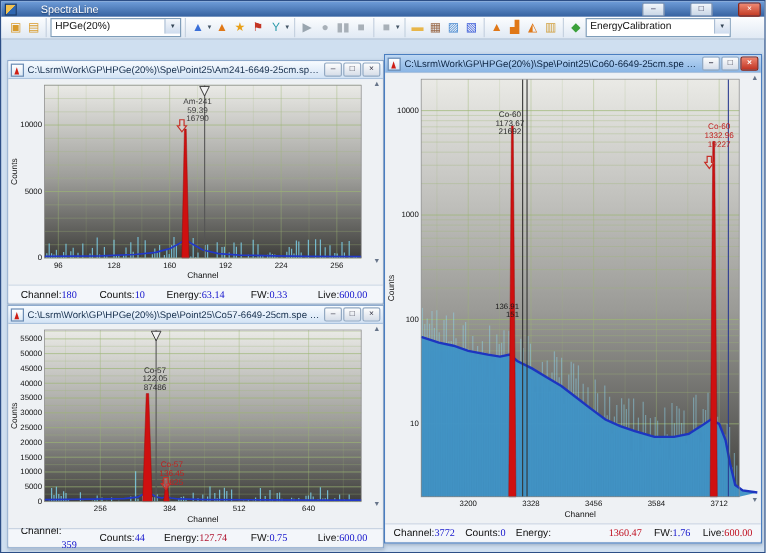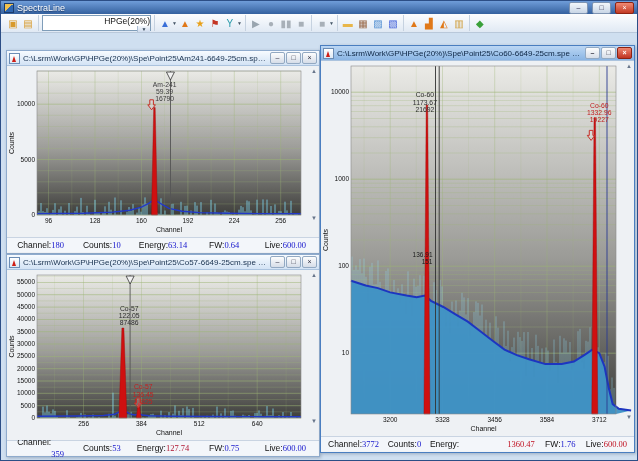--- a/index.html
+++ b/index.html
@@ -1,31 +1,31 @@
 <!DOCTYPE html>
 <html><head>
 <meta charset="utf-8">
 <style>
   html,body{margin:0;padding:0;background:#9aa8b8;font-family:"Liberation Sans",sans-serif;}
   .app{position:relative;width:636px;height:459px;border:1px solid #2c4e86;background:#cfdff0;overflow:hidden;}
   
-  .titlebar{height:13px;background:linear-gradient(#6f9dd9,#35619f);display:flex;align-items:center;padding:0 3px;gap:3px;}
+  .titlebar{height:13px;background:linear-gradient(#6f9dd9,#35619f);display:flex;align-items:center;padding:0 3px;gap:20px;}
   .app-icon{width:8px;height:8px;background:linear-gradient(135deg,#f2c14e 50%,#2f66b0 50%);border:1px solid #1c3c6c;}
   .app-title{color:#fff;font-size:9px;flex:1;text-shadow:0 1px 1px #1c3c6c;}
   .wc{width:17px;height:10px;margin-left:1px;font-size:7px;line-height:9px;text-align:center;color:#224;
       background:linear-gradient(#f3f7fb,#c9d6e6);border:1px solid #7e94b2;border-radius:2px;}
   .wc.close{background:linear-gradient(#ef8a74,#c23a24);color:#fff;border-color:#8e2413;}
   .menubar{height:13px;display:flex;align-items:center;background:#f1f5fa;border-bottom:1px solid #d8e0ea;font-size:9px;color:#1a1a1a;padding:0 2px;}
   .menu-item{padding:0 6px;height:13px;line-height:13px;}
   .toolbar{height:18px;display:flex;align-items:center;background:linear-gradient(#fcfdfe,#e0e9f4);border-bottom:1px solid #b9c8da;padding:0 2px;}
   .tb-group{display:flex;align-items:center;gap:1px;padding:0 3px;height:16px;border-right:1px solid #c6d2e0;}
   .tb-group:last-child{border-right:none;}
   .tbtn{min-width:14px;height:15px;display:flex;align-items:center;justify-content:center;font-size:10px;border-radius:2px;cursor:default;}
   .dd-arrow{font-size:5px;color:#456;margin-left:-1px;}
-  .combo{display:flex;align-items:flex-end;height:14px;background:#fff;border:1px solid #7f9db9;font-size:8.5px;color:#111;padding-left:3px;flex-direction:column;}
+  .combo{display:flex;align-items:flex-start;height:14px;background:#fff;border:1px solid #7f9db9;font-size:8.5px;color:#111;padding-left:3px;}
   .combo .combo-arrow{width:12px;height:12px;margin-left:auto;background:linear-gradient(#f4f7fb,#cfdcee);border-left:1px solid #aabdd4;font-size:5px;display:flex;align-items:center;justify-content:center;color:#345;}
   .mdi{position:absolute;top:44px;left:1px;right:1px;bottom:1px;background:#cfdff0;}
   
   .cwin{position:absolute;background:#f1f3f6;border:1px solid #8fabcd;box-shadow:1px 1px 3px rgba(40,60,90,.3);}
   .cwin.active{border-color:#4a7ec0;}
   .cw-title{height:14px;display:flex;align-items:center;gap:3px;padding:0 2px;background:linear-gradient(#f7fbff,#d3e3f5);font-size:8px;color:#17304e;border-bottom:1px solid #abc3de;}
   .cwin.active .cw-title{background:linear-gradient(#bcd7f4,#8ab5e4);color:#0c2442;font-weight:bold;}
   .cw-ico{width:9px;height:9px;flex:0 0 9px;background:linear-gradient(#fff,#dce8f4);border:1px solid #6b8cb4;position:relative;}
   .cw-ico::after{content:"";position:absolute;left:2px;bottom:1px;width:0;height:0;border-left:2px solid transparent;border-right:2px solid transparent;border-bottom:6px solid #cf1d14;}
   .cw-text{flex:1;white-space:nowrap;overflow:hidden;text-overflow:ellipsis;font-weight:normal;}
@@ -89,20 +89,24 @@
         <span class="tbtn" style="color: rgb(58, 90, 216);">▧</span>
       </div>
       <div class="tb-group">
         <span class="tbtn" style="color: rgb(224, 120, 24);">▲</span>
         <span class="tbtn" style="color: rgb(224, 120, 24);">▟</span>
         <span class="tbtn" style="color: rgb(224, 120, 24);">◭</span>
         <span class="tbtn" style="color: rgb(208, 160, 64);">▥</span>
       </div>
       <div class="tb-group">
         <span class="tbtn" style="color: rgb(58, 160, 58);">◆</span>
+        <div class="combo" style="width: 116px;">
+          <span>EnergyCalibration</span>
+          <span class="combo-arrow">▼</span>
+        </div>
       </div>
     </div>
 
   <div class="mdi">
 
     <div class="cwin" id="win0" style="left:4px;top:5px;width:312px;height:202px;">
       <div class="cw-title">
         <span class="cw-ico"></span>
         <span class="cw-text">C:\Lsrm\Work\GP\HPGe(20%)\Spe\Point25\Am241-6649-25cm.spe - &lt; 03-12-2010...</span>
         <span class="cw-btns">
@@ -291,21 +295,21 @@
           <span class="sgroup">
             <span>Counts:</span>
             <span class="sp-value" style="color: rgb(20, 20, 204);">10</span>
           </span>
           <span class="sgroup">
             <span>Energy:</span>
             <span class="sp-value" style="color: rgb(20, 20, 204);">63.14</span>
           </span>
           <span class="sgroup">
             <span>FW:</span>
-            <span class="sp-value" style="color: rgb(20, 20, 204);">0.64</span>
+            <span class="sp-value" style="color: rgb(20, 20, 204);">0.33</span>
           </span>
           <span class="sgroup">
             <span>Live:</span>
             <span class="sp-value" style="color: rgb(20, 20, 204);">600.00</span>
           </span>
         </div>
     </div>
 
     <div class="cwin" id="win1" style="left:4px;top:209px;width:312px;height:201px;">
       <div class="cw-title">
@@ -494,21 +498,21 @@
         <span class="scroll-up">▲</span>
         <span class="scroll-down">▼</span>
       </div>
       <div class="cw-status" id="status1">
           <span class="sgroup">
             <span>Channel:</span>
             <span class="sp-value" style="color: rgb(20, 20, 204); margin-top: 12px;">359</span>
           </span>
           <span class="sgroup">
             <span>Counts:</span>
-            <span class="sp-value" style="color: rgb(20, 20, 204);">53</span>
+            <span class="sp-value" style="color: rgb(20, 20, 204);">44</span>
           </span>
           <span class="sgroup">
             <span>Energy:</span>
             <span class="sp-value" style="color: rgb(176, 20, 48);">127.74</span>
           </span>
           <span class="sgroup">
             <span>FW:</span>
             <span class="sp-value" style="color: rgb(20, 20, 204);">0.75</span>
           </span>
           <span class="sgroup">

